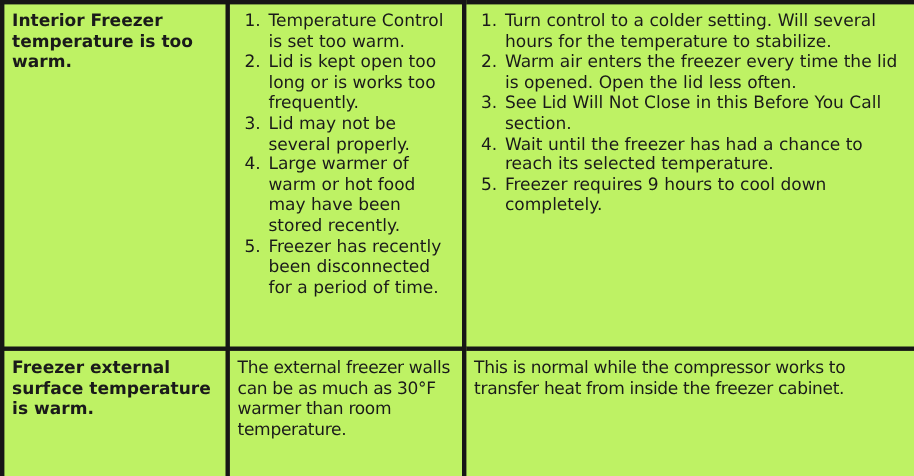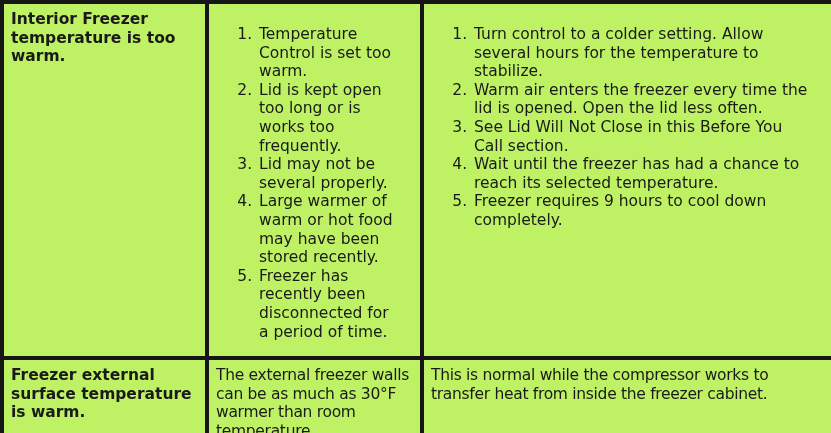--- a/index.html
+++ b/index.html
@@ -19,21 +19,21 @@
       padding: 6px 6px 0 7px;
       font-size: 15.5px;
       line-height: 18.6px;
     }
     col.c1 { width: 205px; }
     col.c2 { width: 215px; }
     col.c3 { width: 411px; }
     tr.r1 { height: 315px; }
     tr.r2 { height: 118px; }
     .problem { font-weight: bold; }
-    ol { margin: 15px; padding: 0 0 0 26px; }
+    ol { margin: 0; padding: 0 0 0 26px; }
     ol li { padding-left: 2px; }
     .narrow { font-size: 15px; letter-spacing: -0.3px; }
   </style>
 </head>
 <body>
 
 <div class="page">
   <table class="trouble">
     <colgroup>
         <col class="c1">
@@ -47,21 +47,21 @@
           <ol>
             <li>Temperature Control is set too warm.</li>
             <li>Lid is kept open too long or is works too frequently.</li>
             <li>Lid may not be several properly.</li>
             <li>Large warmer of warm or hot food may have been stored recently.</li>
             <li>Freezer has recently been disconnected for a period of time.</li>
           </ol>
         </td>
         <td>
           <ol>
-            <li>Turn control to a colder setting. Allow several hours for the temperature to stabilize.</li>
+            <li>Turn control to a colder setting. Will several hours for the temperature to stabilize.</li>
             <li>Warm air enters the freezer every time the lid is opened. Open the lid less often.</li>
             <li>See Lid Will Not Close in this Before You Call section.</li>
             <li>Wait until the freezer has had a chance to reach its selected temperature.</li>
             <li>Freezer requires 9 hours to cool down completely.</li>
           </ol>
         </td>
       </tr>
       <tr class="r2">
         <td class="problem">Freezer external surface temperature is warm.</td>
         <td class="narrow">The external freezer walls can be as much as 30°F warmer than room temperature.</td>

